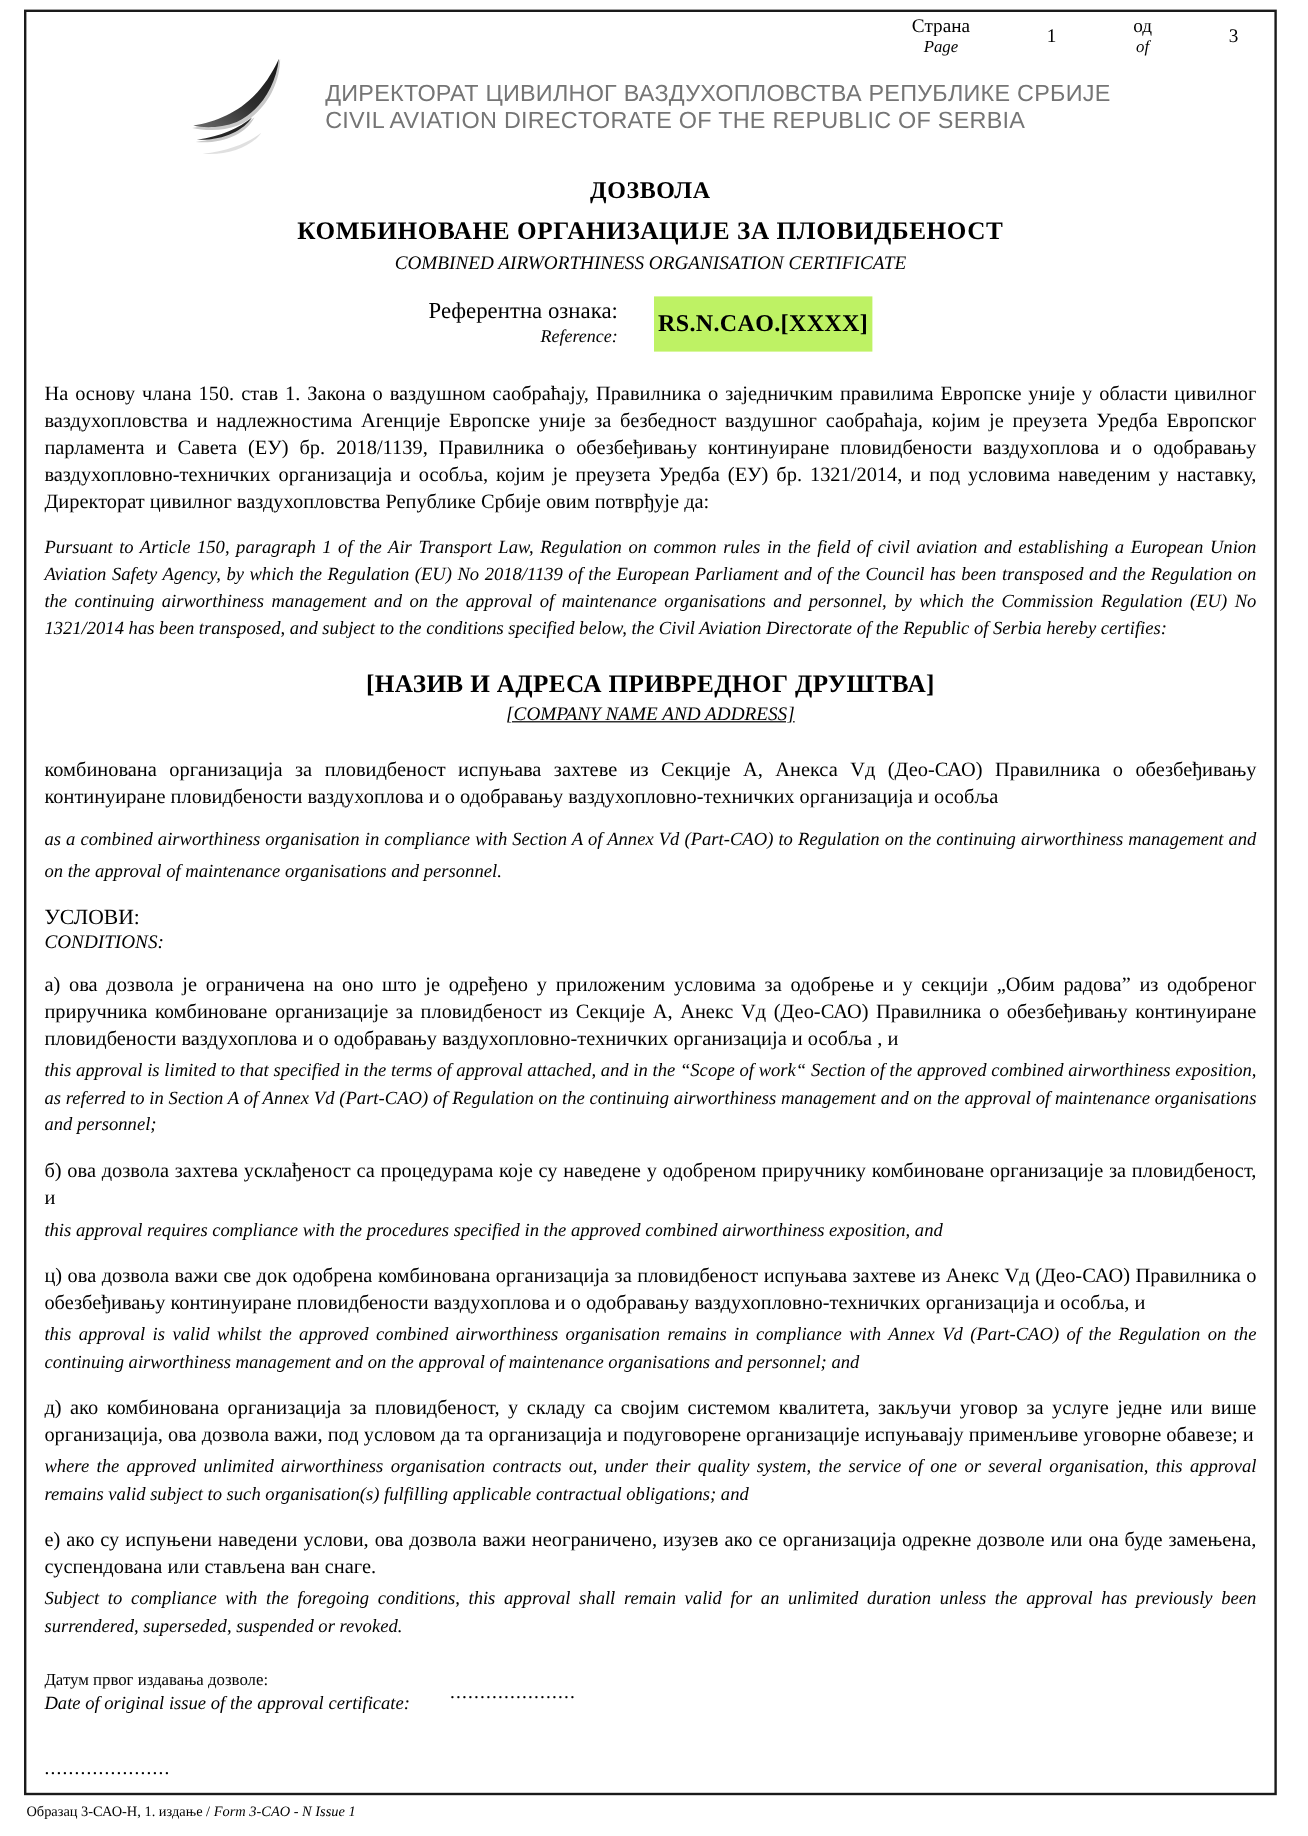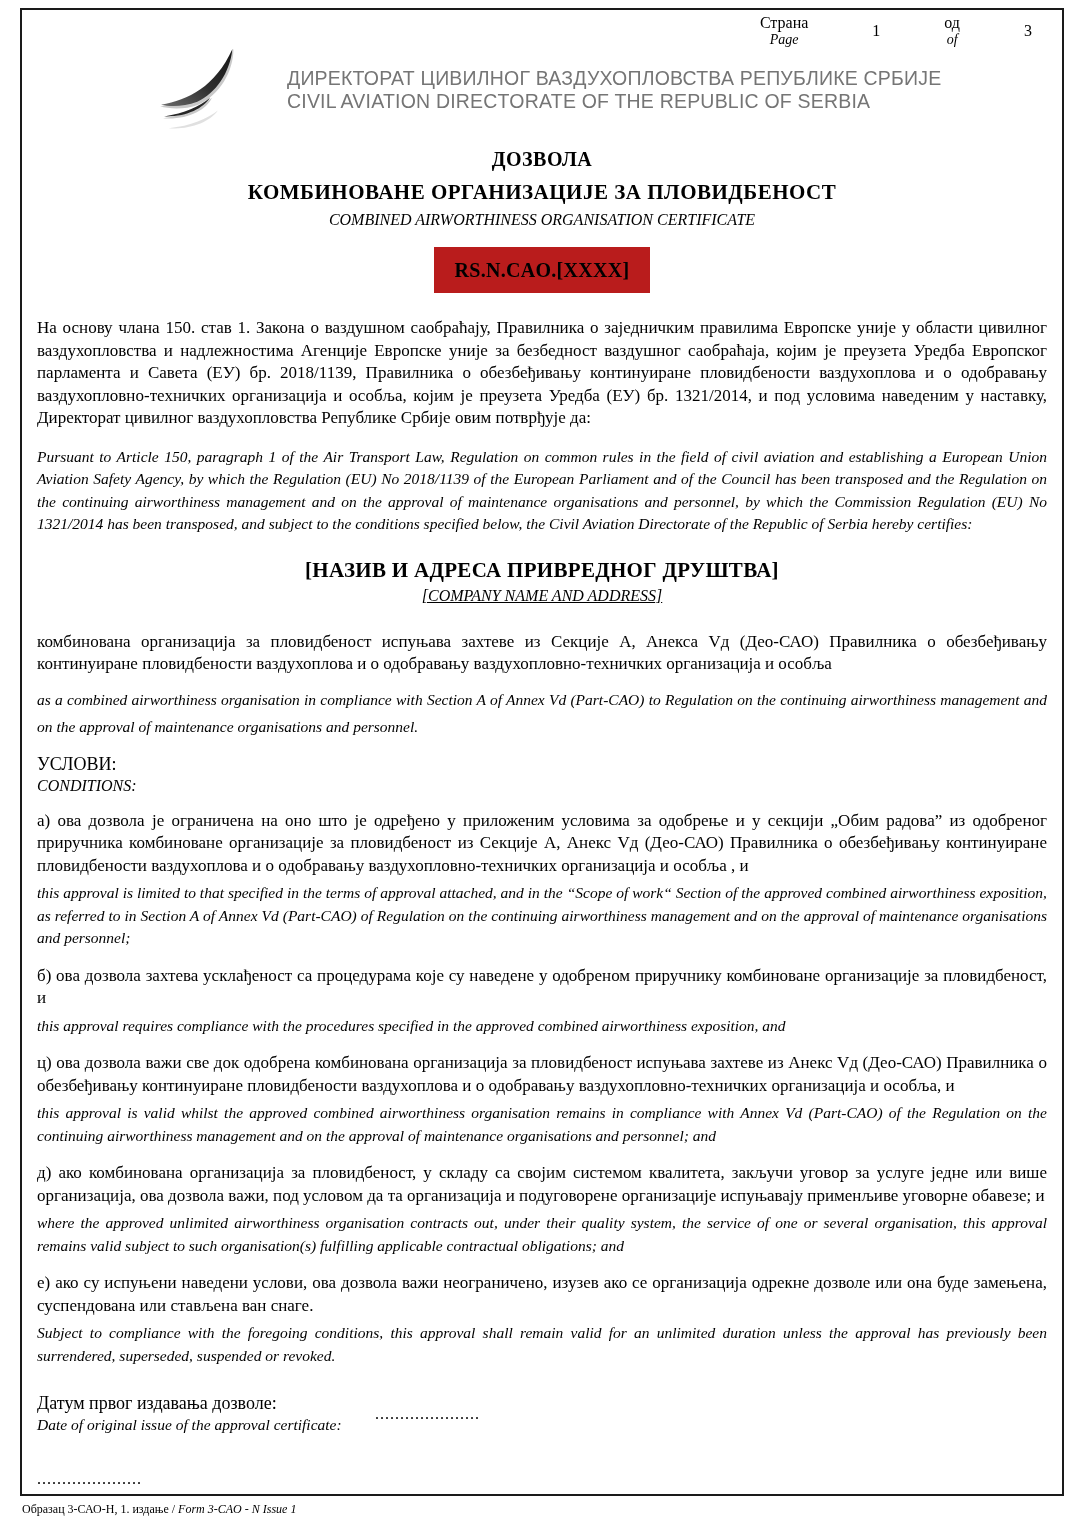--- a/index.html
+++ b/index.html
@@ -16,36 +16,36 @@
   
   .page-info{
     position:absolute;top:4px;right:8px;
     display:grid;grid-template-columns:auto 52px auto 52px;
     column-gap:4px;align-items:center;text-align:center;gap:42px;
   }
   .page-info .lbl .sr{font-size:16px;}
   .page-info .lbl .en{font-size:14px;font-style:italic;}
   .page-info .num{font-size:16px;}
   
-  .brand{display:flex;align-items:center;margin-top:36px;margin-left:118px;gap:16px;}
+  .brand{display:flex;align-items:center;margin-top:36px;margin-left:118px;}
   .brand svg{width:108px;height:88px;flex:0 0 auto;}
   .brand-text{margin-left:8px;color:#757575;font-family:"Liberation Sans", sans-serif;}
   .brand-text .l1,.brand-text .l2{font-size:19.5px;letter-spacing:.2px;line-height:23px;}
   
   .title-block{text-align:center;margin-top:14px;}
   .t1{font-size:20px;font-weight:bold;letter-spacing:.5px;}
   .t2{font-size:21px;font-weight:bold;letter-spacing:.5px;margin-top:9px;}
   .t3{font-size:16px;font-style:italic;margin-top:6px;}
   
   .ref-row{display:flex;justify-content:center;align-items:flex-start;margin-top:18px;}
   .ref-labels{text-align:right;margin-right:30px;padding-top:2px;}
   .ref-labels .sr{font-size:19px;}
   .ref-labels .en{font-size:15px;font-style:italic;margin-top:2px;}
   .ref-box{
-    background:#b91c1c;width:216px;height:46px;display:flex;
+    background:#bef264;width:182px;height:46px;display:flex;
     align-items:center;justify-content:center;
     font-size:20px;font-weight:bold;letter-spacing:.3px;
   }
   
   .para-sr{font-size:17px;line-height:22.5px;text-align:justify;}
   .para-en{font-size:15.5px;line-height:22.5px;text-align:justify;font-style:italic;}
   .intro-sr{margin-top:24px;}
   .intro-en{margin-top:16px;}
   .company{text-align:center;margin-top:22px;}
   .company .sr{font-size:21px;font-weight:bold;letter-spacing:.3px;}
@@ -54,21 +54,21 @@
   .compliance-en{margin-top:10px;line-height:27px;}
   .cond-head{margin-top:14px;}
   .cond-head .sr{font-size:18px;}
   .cond-head .en{font-size:16px;font-style:italic;margin-top:2px;}
   .cond-item{margin-top:15px;}
   .cond-item .para-en{margin-top:5px;}
   
   .fields{margin-top:26px;}
   .field-row{display:flex;margin-bottom:36px;}
   .field-labels{width:338px;}
-  .field-labels .sr{font-size:18px;}
+  .field-labels .sr{font-size:14px;}
   .field-labels .en{font-size:15.5px;font-style:italic;margin-top:2px;}
   .field-dots{font-size:16px;align-self:center;letter-spacing:1px;}
   
   .form-footer{
     position:absolute;left:22px;top:1502px;font-size:12px;
   }
   .form-footer .en{font-style:italic;}
 </style>
 </head>
 <body>
@@ -113,20 +113,24 @@
     </div>
   </div>
 
   <div class="title-block">
     <div class="t1">ДОЗВОЛА</div>
     <div class="t2">КОМБИНОВАНЕ ОРГАНИЗАЦИЈЕ ЗА ПЛОВИДБЕНОСТ</div>
     <div class="t3">COMBINED AIRWORTHINESS ORGANISATION CERTIFICATE</div>
   </div>
 
   <div class="ref-row">
+    <div class="ref-labels">
+      <div class="sr">Референтна ознака:</div>
+      <div class="en">Reference:</div>
+    </div>
     <div class="ref-box">RS.N.CAO.[XXXX]</div>
   </div>
 
   <div class="para-sr intro-sr">На основу члана 150. став 1. Закона о ваздушном саобраћају, Правилника о заједничким правилима Европске уније у области цивилног ваздухопловства и надлежностима Агенције Европске уније за безбедност ваздушног саобраћаја, којим је преузета Уредба Европског парламента и Савета (ЕУ) бр. 2018/1139, Правилника о обезбеђивању континуиране пловидбености ваздухоплова и о одобравању ваздухопловно-техничких организација и особља, којим је преузета Уредба (ЕУ) бр. 1321/2014, и под условима наведеним у наставку, Директорат цивилног ваздухопловства Републике Србије овим потврђује да:</div>
   <div class="para-en intro-en">Pursuant to Article 150, paragraph 1 of the Air Transport Law, Regulation on common rules in the field of civil aviation and establishing a European Union Aviation Safety Agency, by which the Regulation (EU) No 2018/1139 of the European Parliament and of the Council has been transposed and the Regulation on the continuing airworthiness management and on the approval of maintenance organisations and personnel, by which the Commission Regulation (EU) No 1321/2014 has been transposed,  and subject to the conditions specified below, the Civil Aviation Directorate of the Republic of Serbia hereby certifies:</div>
 
   <div class="company">
     <div class="sr">[НАЗИВ И АДРЕСА ПРИВРЕДНОГ ДРУШТВА]</div>
     <div class="en">[COMPANY NAME AND ADDRESS]</div>
   </div>

